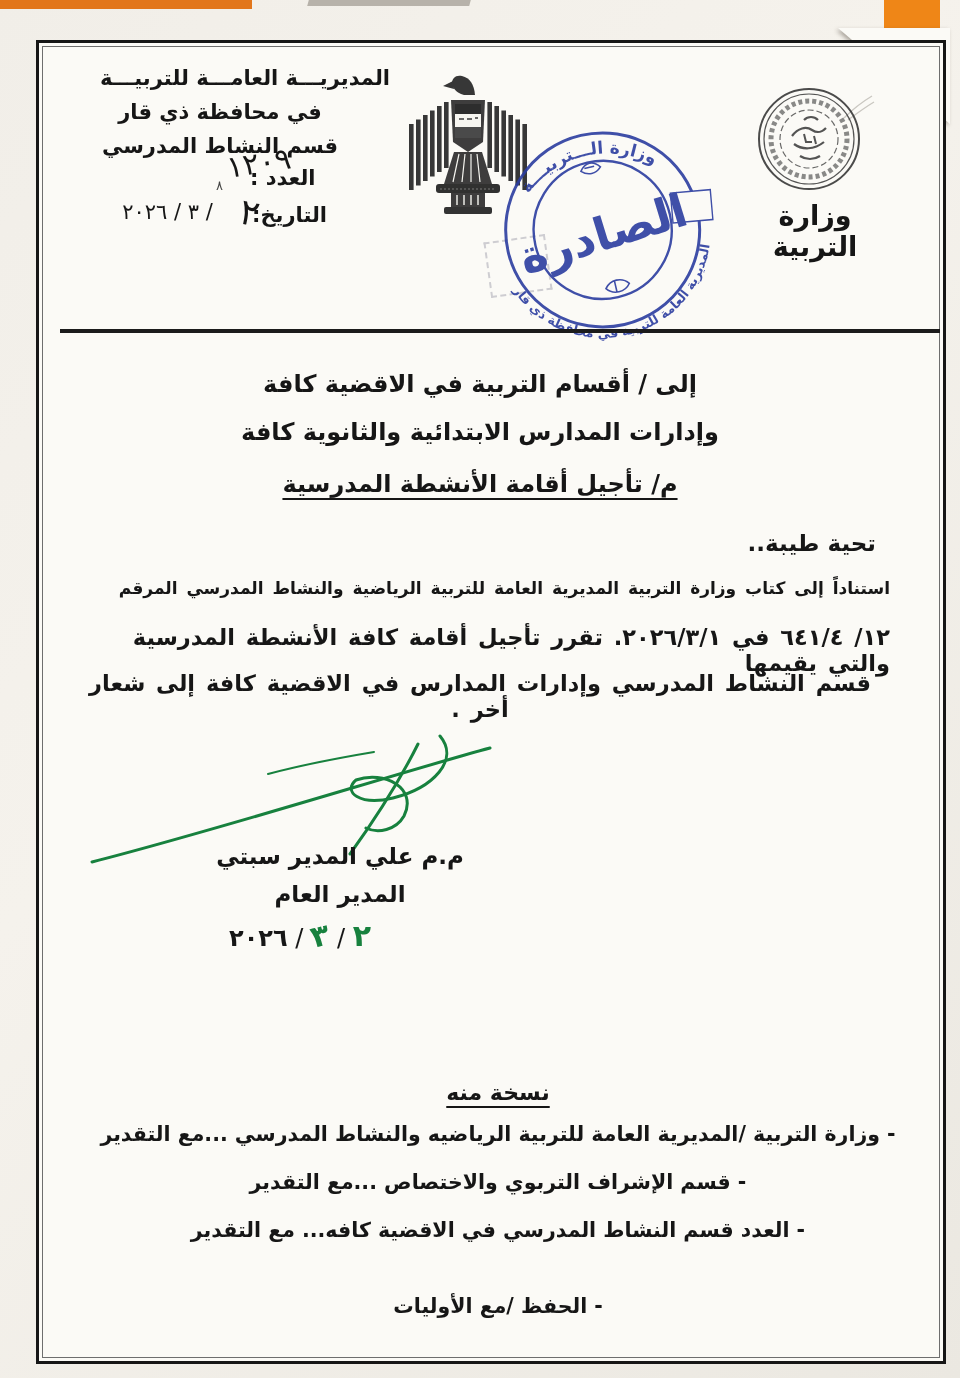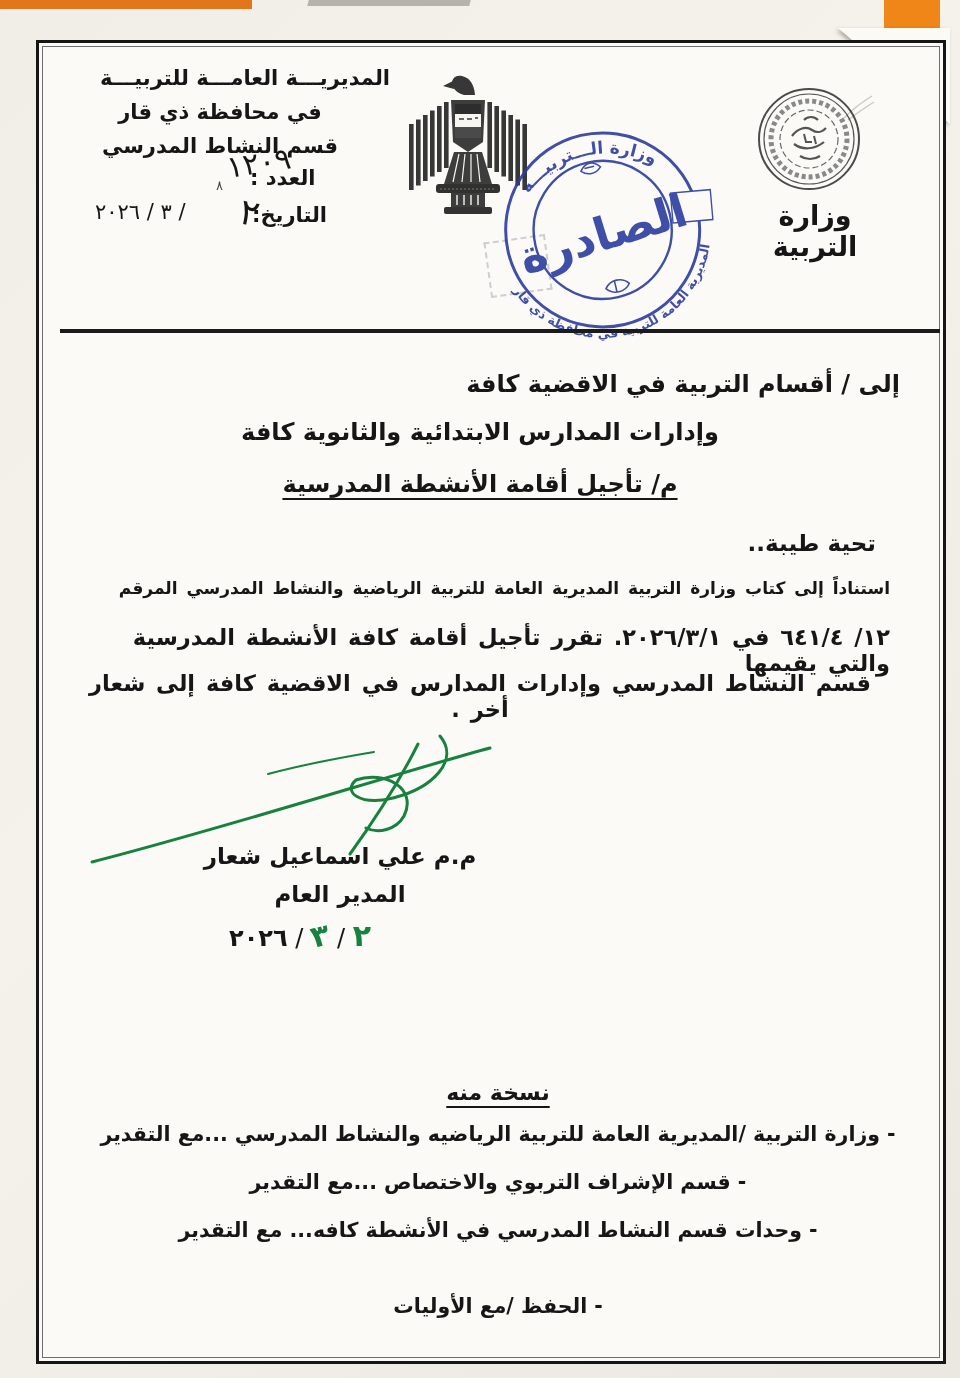--- a/index.html
+++ b/index.html
@@ -55,21 +55,21 @@
   <div class="t b" style="left:740px;top:200px;width:150px;text-align:center;font-size:27px;">وزارة التربية</div>
 
   <div class="t b" style="left:70px;top:66px;width:300px;text-align:center;font-size:21px;margin-left:25px;">المديريـــة العامـــة للتربيـــة</div>
   <div class="t b" style="left:70px;top:100px;width:300px;text-align:center;font-size:21px;">في محافظة ذي قار</div>
   <div class="t b" style="left:70px;top:134px;width:300px;text-align:center;font-size:21px;">قسم النشاط المدرسي</div>
   <div class="t b" style="left:250px;top:166px;width:110px;text-align:left;font-size:21px;">العدد :</div>
   <div class="t hw" style="left:62px;top:158px;width:230px;font-size:30px;transform:rotate(-9deg);">١٢٠٩</div>
   <div class="t b" style="left:252px;top:203px;width:110px;text-align:left;font-size:21px;">التاريخ:</div>
   <div class="t" style="left:216px;top:178px;font-size:13px;opacity:.8;">٨</div>
   <div class="t" style="left:240px;top:192px;font-size:36px;transform:rotate(12deg);">٢</div>
-  <div class="t" style="left:95px;top:200px;width:145px;font-size:21px;text-align:left;">/ ٣ / ٢٠٢٦</div>
+  <div class="t" style="left:95px;top:200px;width:145px;font-size:21px;text-align:center;">/ ٣ / ٢٠٢٦</div>
 
   <svg style="position:absolute;left:407px;top:72px;" width="122" height="164" viewBox="0 0 122 164" opacity="0.92">
 
     <g fill="#272727">
       <rect x="2" y="52" width="4.6" height="66"></rect>
         <rect x="9" y="47.5" width="4.6" height="66"></rect>
       <rect x="16" y="43" width="4.6" height="66"></rect>
         <rect x="23" y="38.5" width="4.6" height="66"></rect>
       <rect x="30" y="34" width="4.6" height="66"></rect>
         <rect x="37" y="30" width="4.6" height="66"></rect>
@@ -116,48 +116,48 @@
     <text font-size="12.5" font-weight="bold" fill="#2b3da0" direction="rtl">
       <textPath href="#arcBottom" startOffset="50%" text-anchor="middle">المديرية العامة للتربية في محافظة ذي قار</textPath>
     </text>
     <text x="134" y="148" font-size="46" font-weight="bold" fill="#2b3da0" text-anchor="middle" direction="rtl" transform="rotate(-4 134 140)">الصادرة</text>
     <path d="M126 66 C 132 58, 140 58, 146 66 C 140 72, 132 72, 126 66 Z M130 64 h10" fill="none" stroke="#2b3da0" stroke-width="1.6"></path>
     <path d="M124 186 C 130 178, 142 178, 148 186 C 142 194, 130 194, 124 186 Z M134 180 v12" fill="none" stroke="#2b3da0" stroke-width="1.6"></path>
   </svg>
 
   <div class="rule"></div>
 
-  <div class="t b center-row" style="top:370px;font-size:24px;text-align:right;">إلى / أقسام التربية في الاقضية كافة</div>
+  <div class="t b center-row" style="top:370px;font-size:24px;">إلى / أقسام التربية في الاقضية كافة</div>
   <div class="t b center-row" style="top:418px;font-size:24px;">وإدارات المدارس الابتدائية والثانوية كافة</div>
   <div class="t b u center-row" style="top:470px;font-size:24px;">م/ تأجيل أقامة الأنشطة المدرسية</div>
 
   <div class="t b" style="right:84px;top:530px;font-size:23px;">تحية طيبة..</div>
   <div class="t b" style="right:70px;left:70px;top:578px;font-size:17px;text-align:right;word-spacing:3px;">استناداً إلى كتاب وزارة التربية المديرية العامة للتربية الرياضية والنشاط المدرسي المرقم</div>
   <div class="t b" style="right:70px;left:70px;top:624px;font-size:22.5px;text-align:right;word-spacing:3px;">١٢/ ٦٤١/٤ في ٢٠٢٦/٣/١. تقرر تأجيل أقامة كافة الأنشطة المدرسية والتي يقيمها</div>
   <div class="t b" style="right:70px;left:70px;top:670px;font-size:22.5px;text-align:center;word-spacing:3px;">قسم النشاط المدرسي وإدارات المدارس في الاقضية كافة إلى شعار أخر .</div>
 
   <svg style="position:absolute;left:88px;top:722px;" width="430" height="150" viewBox="0 0 430 150">
     <g fill="none" stroke="#17813e" stroke-width="3" stroke-linecap="round">
       <path d="M4 140 C 130 108, 320 48, 402 26"></path>
       <path d="M352 14 C 372 38, 345 66, 305 76 C 272 84, 254 70, 268 58 C 296 48, 330 66, 316 94 C 308 108, 290 112, 278 106"></path>
       <path d="M330 22 C 312 58, 288 96, 262 132"></path>
       <path d="M180 52 C 210 44, 250 36, 286 30" stroke-width="2"></path>
     </g>
   </svg>
   <div class="sig-block">
-    <div class="b" style="font-size:23px;color:#161616;">م.م علي اسماعيل شعار</div>
+    <div class="b" style="font-size:23px;color:#161616;">م.م علي المدير سبتي</div>
     <div class="b" style="font-size:23px;color:#161616;margin-top:12px;">المدير العام</div>
   </div>
   <div class="t" style="left:170px;top:918px;width:260px;font-size:24px;text-align:center;">
     <span style="color:#17813e;font-weight:bold;font-size:30px;">٢</span>
     <span>/</span>
     <span style="color:#17813e;font-weight:bold;font-size:30px;display:inline-block;transform:rotate(-14deg);">٣</span>
     <span>/</span>
     <span style="font-weight:bold;">٢٠٢٦</span>
   </div>
 
   <div class="t b u copies" style="top:1080px;font-size:22px;">نسخة منه</div>
   <div class="t b copies" style="top:1122px;font-size:20.5px;">- وزارة التربية /المديرية العامة للتربية الرياضيه والنشاط المدرسي  ...مع التقدير</div>
   <div class="t b copies" style="top:1170px;font-size:20.5px;">- قسم الإشراف التربوي والاختصاص ...مع التقدير</div>
-  <div class="t b copies" style="top:1218px;font-size:20.5px;">- وحدات  قسم  النشاط المدرسي في الأنشطة كافه... مع التقدير</div>
+  <div class="t b copies" style="top:1218px;font-size:20.5px;">- العدد  قسم  النشاط المدرسي في الاقضية كافه... مع التقدير</div>
   <div class="t b copies" style="top:1266px;font-size:20.5px;margin-top:28px;">- الحفظ /مع الأوليات</div>
 
 </div>
 
 </body></html>

